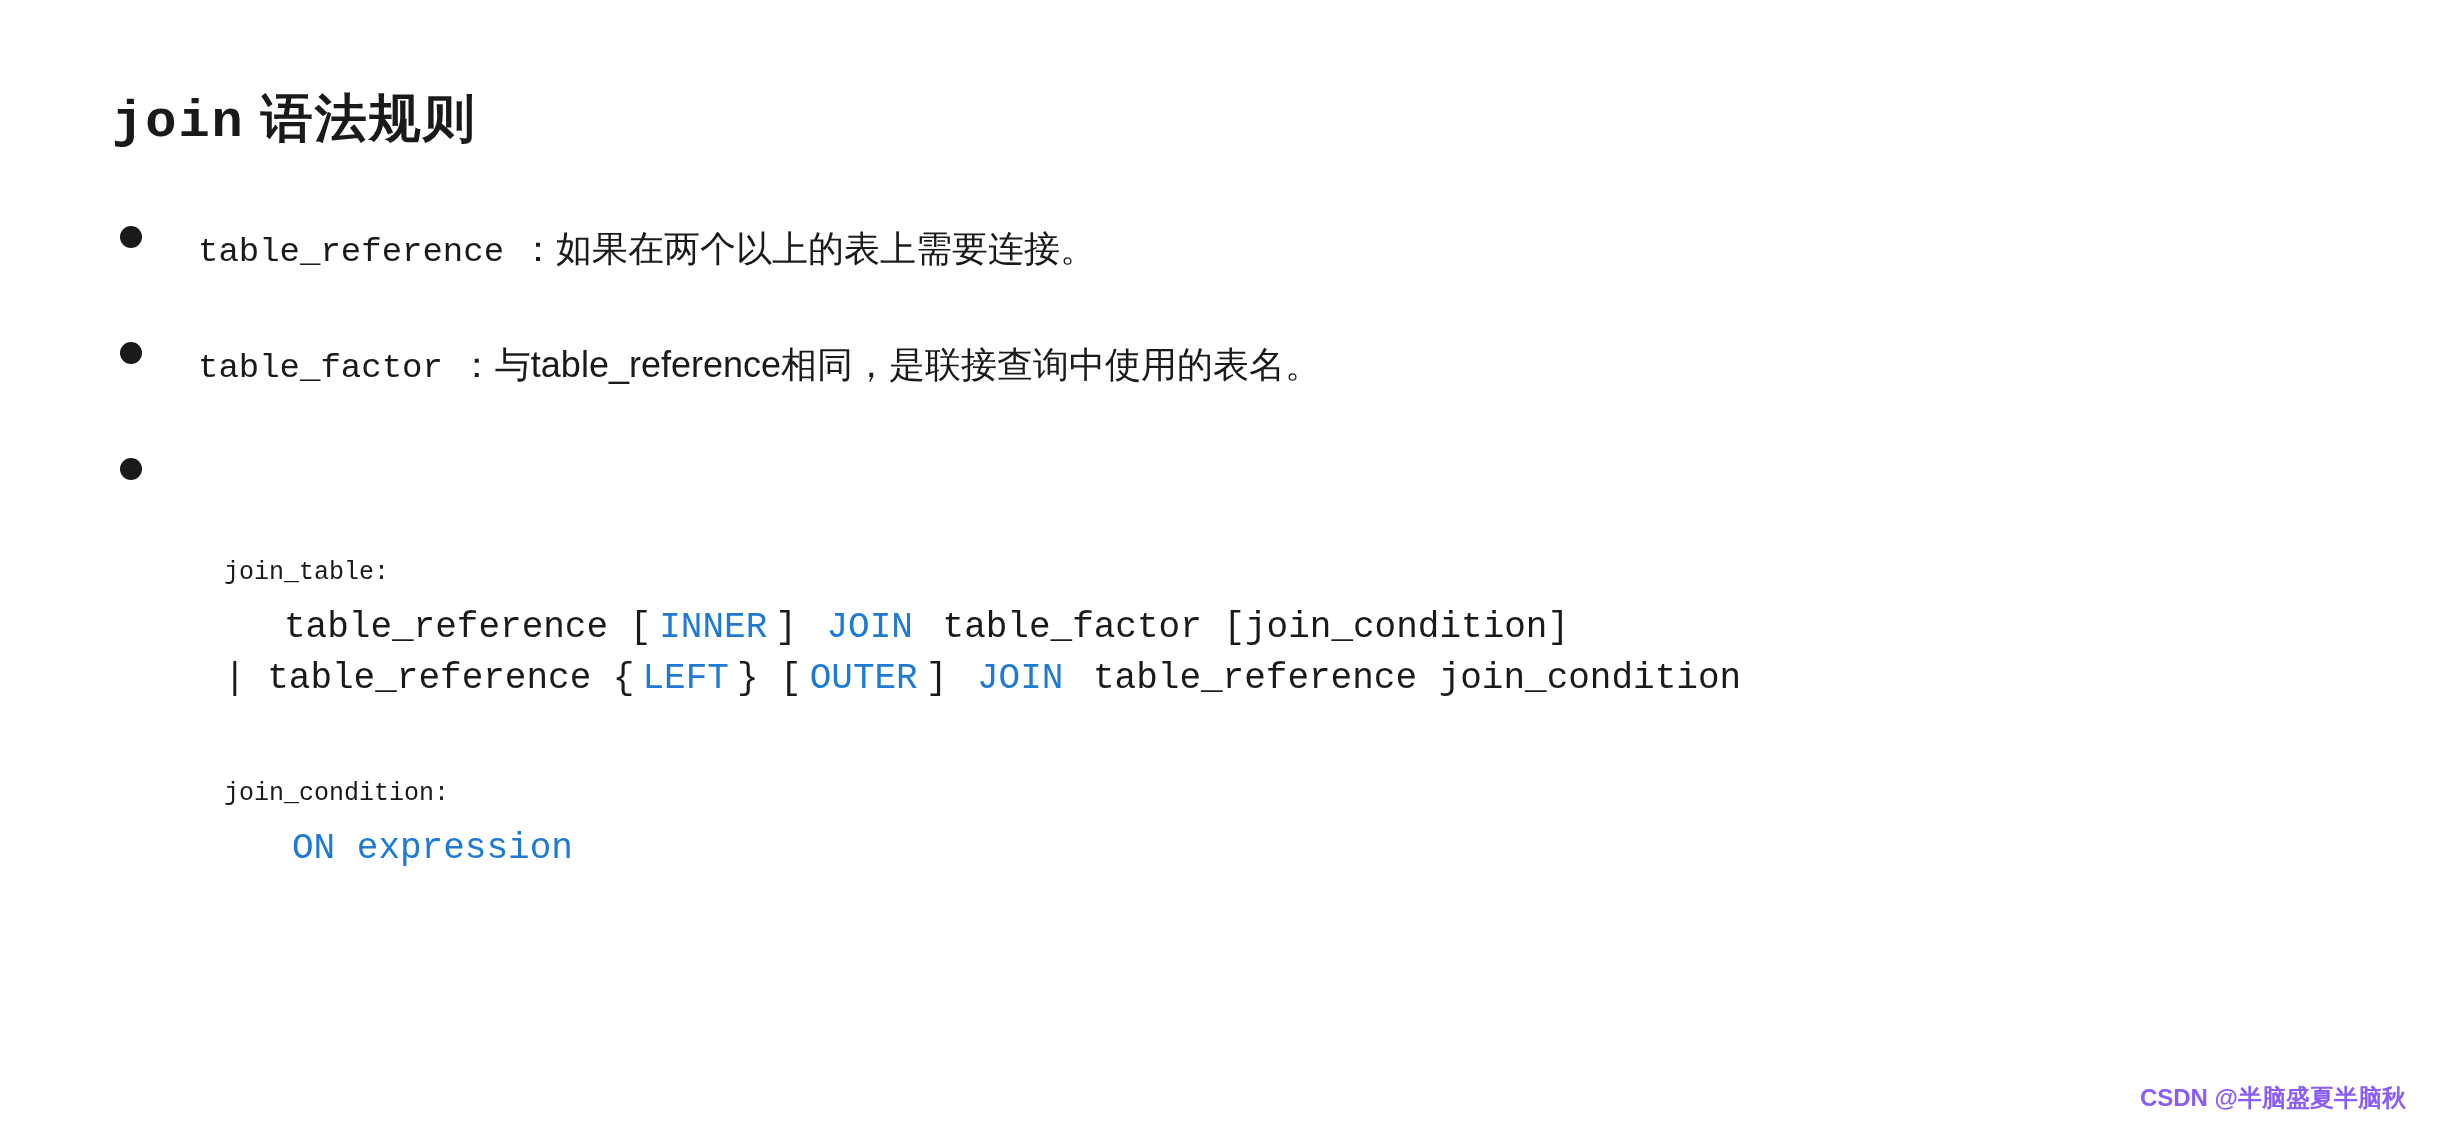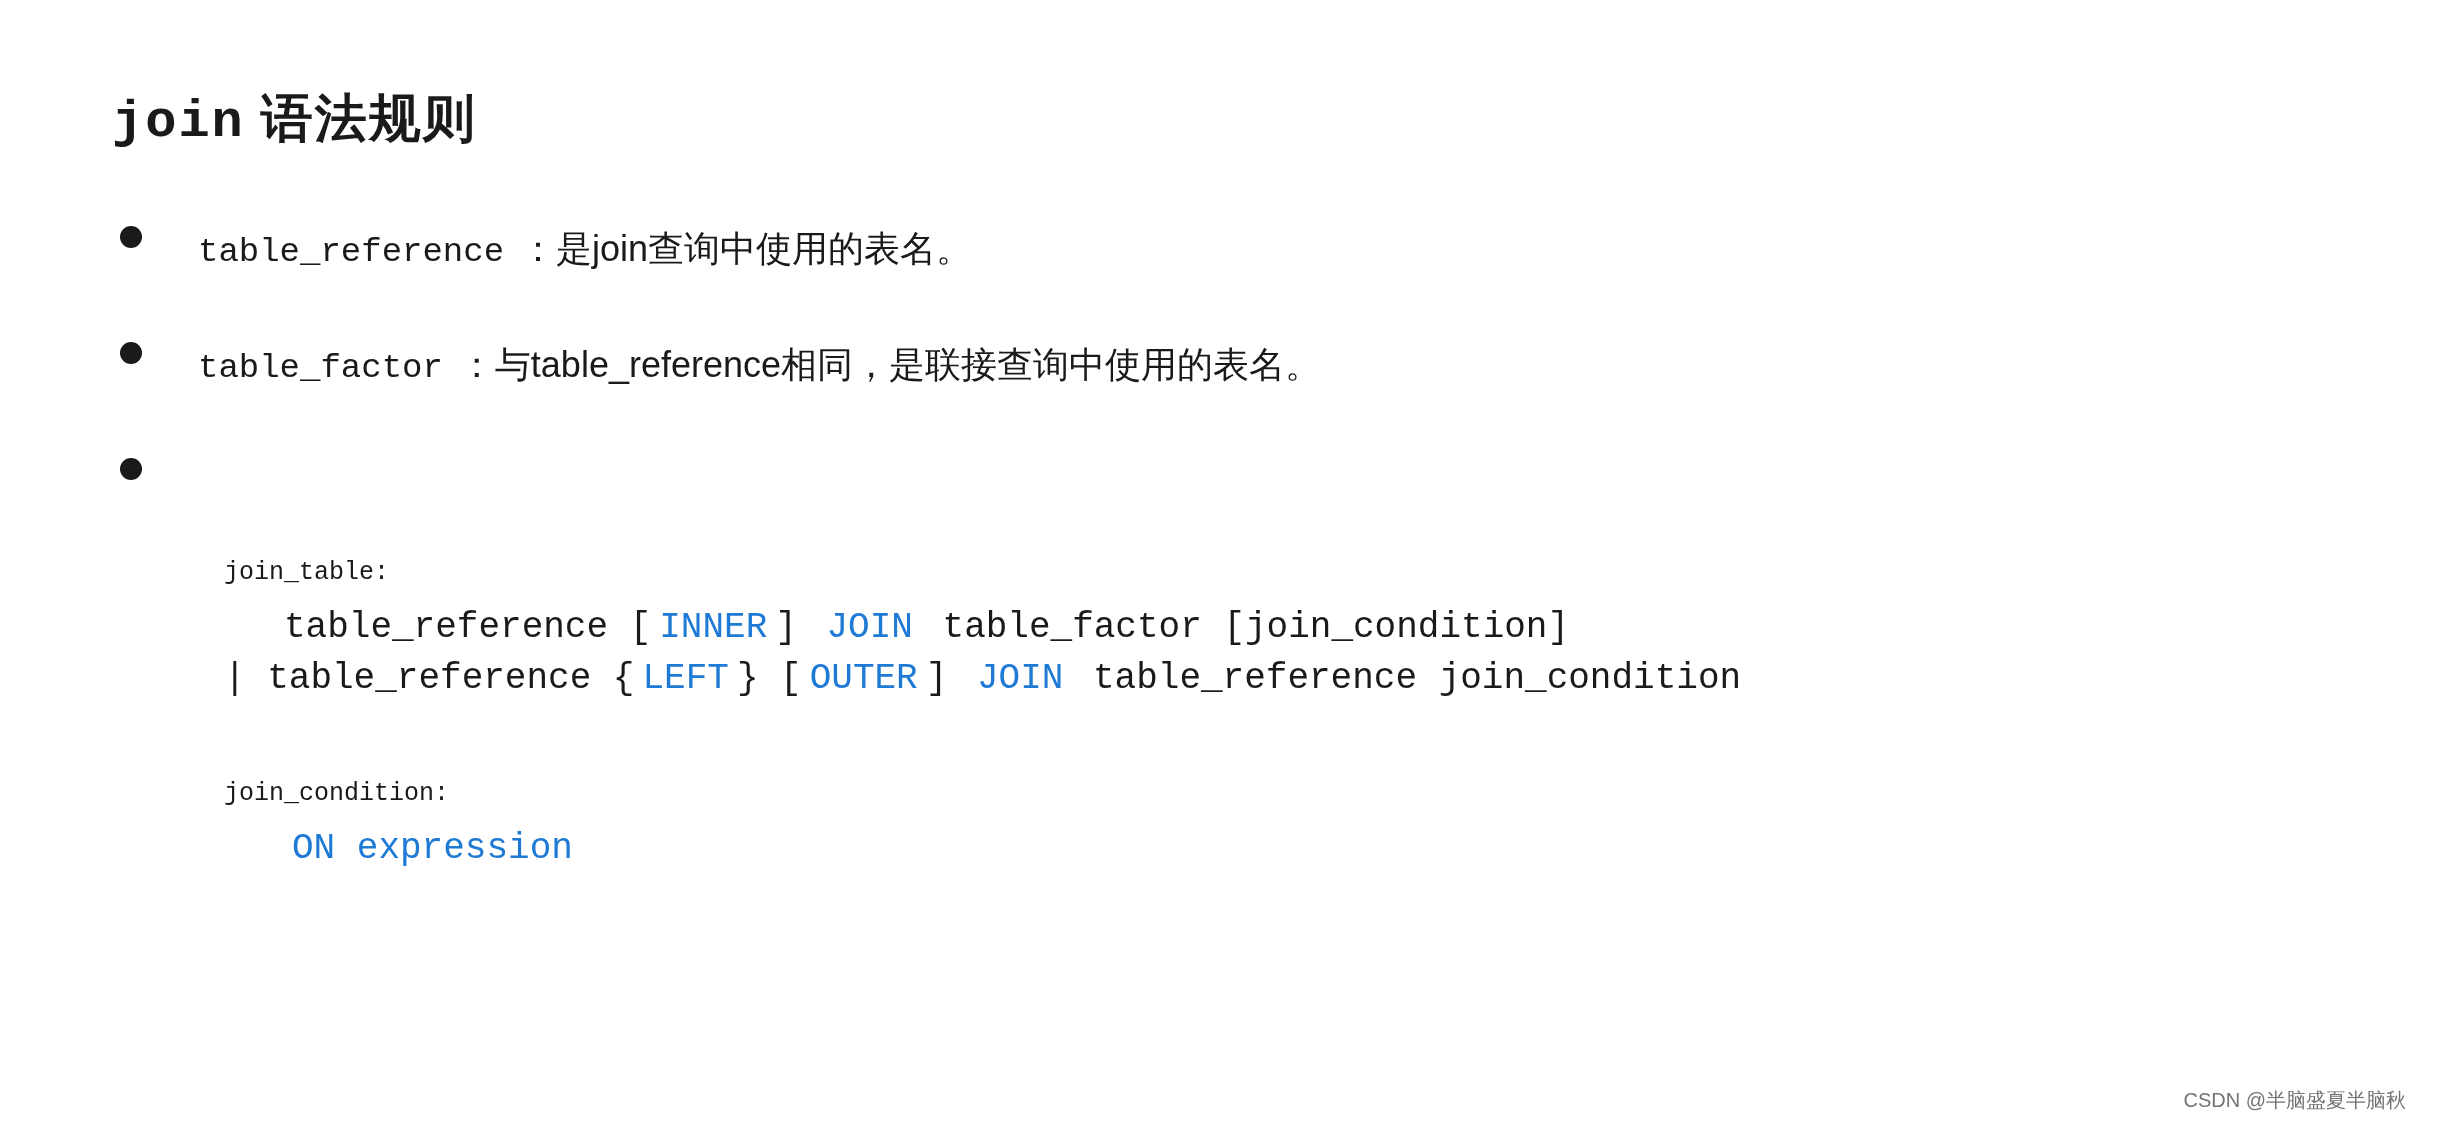--- a/index.html
+++ b/index.html
@@ -81,37 +81,38 @@
     }
 
     .blue-text {
       color: #1e7ad4;
     }
 
     .watermark {
       position: fixed;
       bottom: 20px;
       right: 40px;
-      font-size: 20px;
-      color: #737373;
+      font-size: 24px;
+      color: #8b5cf6;
+      font-weight: bold;
     }
   </style>
 </head>
 <body>
 
 <h1 class="page-title">
   <span class="code-font">join</span><span>语法规则</span>
 </h1>
 
 <ul class="bullet-list">
 
   <li>
     <span class="bullet-dot"></span>
     <span>
-      <span class="code-inline">table_reference</span><span>：是join查询中使用的表名。</span>
+      <span class="code-inline">table_reference</span><span>：如果在两个以上的表上需要连接。</span>
     </span>
   </li>
 
   <li>
     <span class="bullet-dot"></span>
     <span>
       <span class="code-inline">table_factor</span><span>：与table_reference相同，是联接查询中使用的表名。</span>
     </span>
   </li>
 

